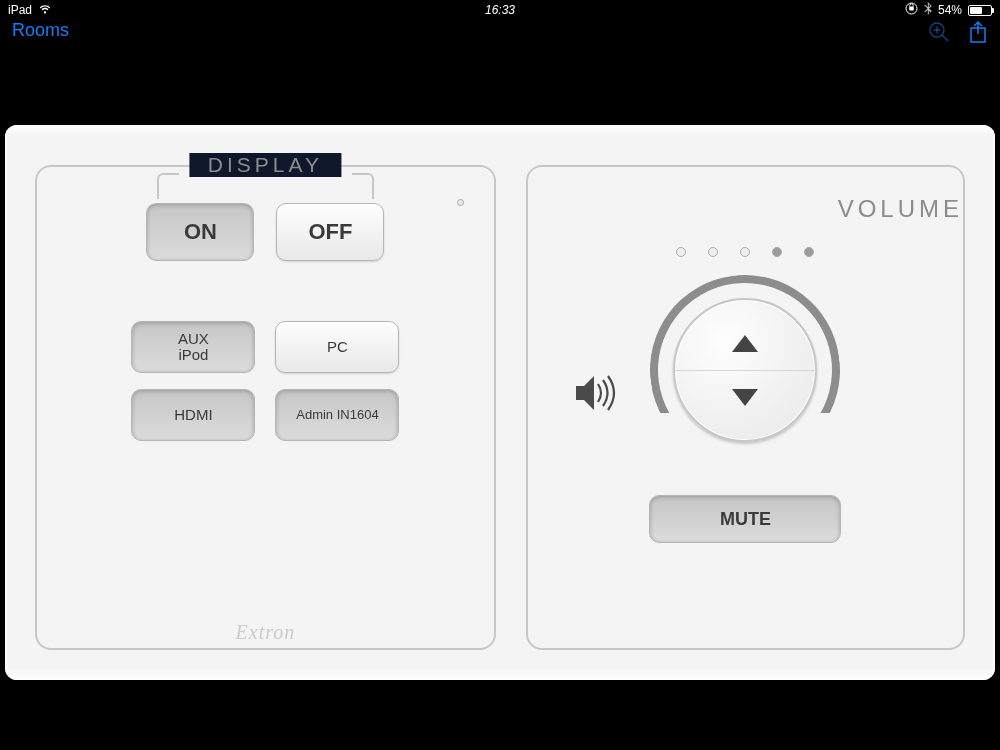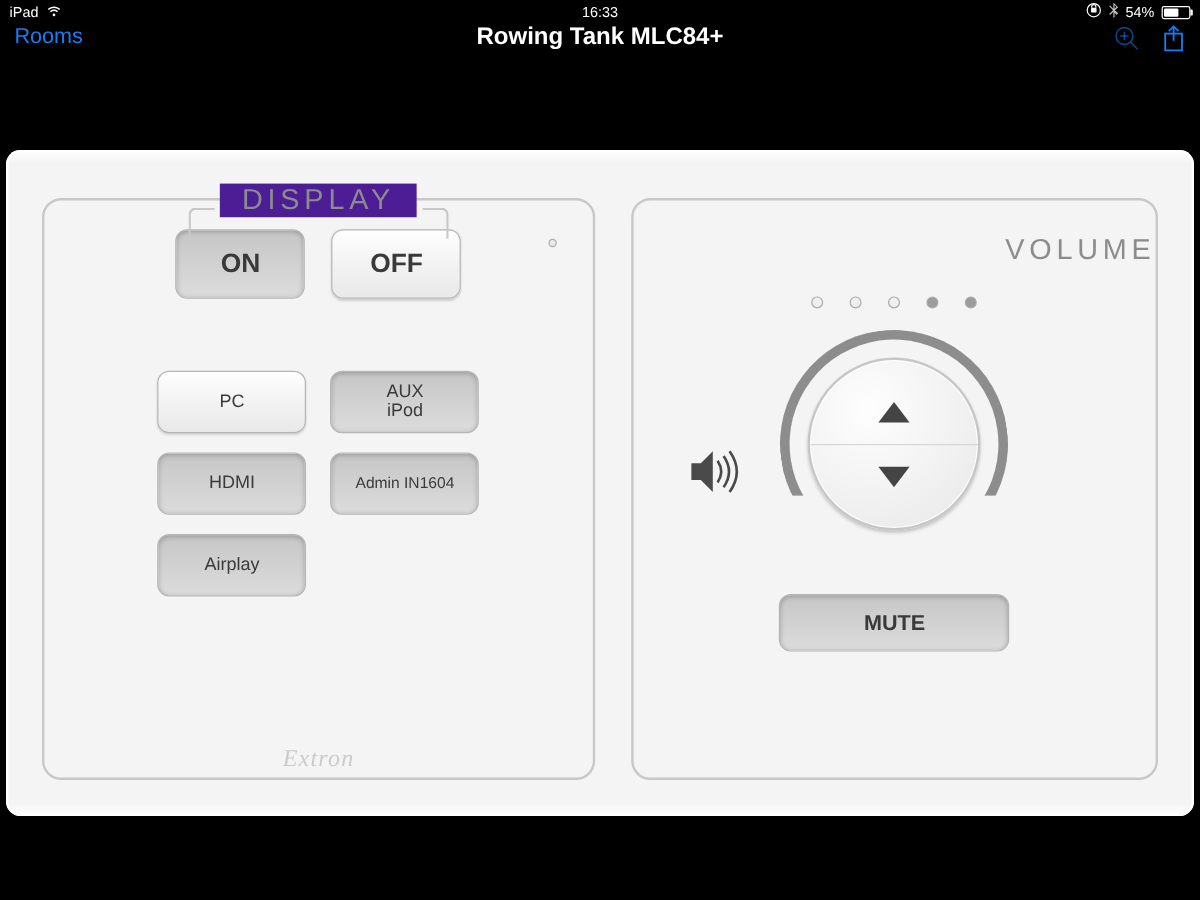--- a/index.html
+++ b/index.html
@@ -5,21 +5,21 @@
   * { box-sizing: border-box; margin: 0; padding: 0; }
   html, body { width: 1000px; height: 750px; overflow: hidden; font-family: Helvetica, Arial, sans-serif; }
   body { background: #000; color: #fff; }
 
   
   .status-bar {
     height: 20px; display: flex; justify-content: space-between; align-items: center;
     padding: 0 8px; font-size: 12px; color: #fff;
   }
   .status-left, .status-right { display: flex; align-items: center; gap: 6px; }
-  .status-center { position: absolute; left: 50%; transform: translateX(-50%); }
+  .status-center { position: absolute; left: 50%; transform: translateX(-50%); font-style: italic; }
   .batt { display: inline-flex; align-items: center; }
   .batt-body {
     width: 24px; height: 11px; border: 1px solid #fff; border-radius: 2px; position: relative;
   }
   .batt-body::after {
     content: ""; position: absolute; right: -3px; top: 2px; width: 2px; height: 5px;
     background: #fff; border-radius: 0 1px 1px 0;
   }
   .batt-fill { position: absolute; left: 1px; top: 1px; bottom: 1px; width: 54%; background: #fff; border-radius: 1px; }
 
@@ -49,32 +49,32 @@
   }
   .subpanel {
     flex: 1; border: 2px solid #c8c8c8; border-radius: 16px;
     background: #f4f4f4;
     position: relative;
   }
   .subpanel.left { flex: 1.05; }
 
   .legend {
     position: absolute; top: -14px; left: 50%; transform: translateX(-50%);
-    background: #4c1d95; padding: 0 18px; color: #8c8c8c;
-    font-size: 24px; letter-spacing: 4px; font-weight: 500;
+    background: #0f172a; padding: 0 18px; color: #8c8c8c;
+    font-size: 21px; letter-spacing: 4px; font-weight: 500;
   }
   .brace {
     position: absolute; top: 6px; width: 22px; height: 26px; border: 2px solid #c8c8c8;
     border-bottom: none;
   }
   .brace.l { left: 120px; border-right: none; border-top-left-radius: 6px; }
   .brace.r { right: 120px; border-left: none; border-top-right-radius: 6px; }
 
   .display-row {
-    display: flex; gap: 22px; justify-content: center; margin-top: 24px;
+    display: flex; gap: 22px; justify-content: center; margin-top: 36px;
   }
   .btn {
     display: flex; align-items: center; justify-content: center; text-align:center;
     border: 1px solid #b5b5b5; border-radius: 10px;
     font-size: 15px; color: #3a3a3a; cursor: pointer;
     background: linear-gradient(#fefefe, #e8e8e8);
     box-shadow: 0 1px 2px rgba(0,0,0,.15), inset 0 1px 0 #fff;
   }
   .btn.big { width: 108px; height: 58px; font-size: 22px; font-weight: bold; }
   .btn.src { width: 124px; height: 52px; font-size: 15px; line-height: 1.1; }
@@ -168,21 +168,20 @@
     <span class="batt">
       <span class="batt-body">
           <span class="batt-fill"></span>
         </span>
     </span>
   </div>
 </div>
 
 <div class="nav-bar">
   <div class="nav-left">Rooms</div>
-  <div class="nav-title">Rowing Tank MLC84+</div>
   <div class="nav-right">
     <span class="nav-icon">
       <svg width="22" height="22" viewBox="0 0 22 22">
           <circle cx="9" cy="9" r="7" fill="none" stroke="#1b7cf2" stroke-width="1.3" opacity=".55"></circle>
           <line x1="14" y1="14" x2="20" y2="20" stroke="#1b7cf2" stroke-width="1.3" opacity=".55"></line>
           <line x1="9" y1="5.5" x2="9" y2="12.5" stroke="#1b7cf2" stroke-width="1.3" opacity=".55"></line>
           <line x1="5.5" y1="9" x2="12.5" y2="9" stroke="#1b7cf2" stroke-width="1.3" opacity=".55"></line>
         </svg>
     </span>
     <span class="nav-icon">
@@ -203,26 +202,25 @@
       <span class="legend">DISPLAY</span>
       <span class="brace r"></span>
       <span class="indicator-dot"></span>
 
       <div class="display-row">
         <div class="btn big pressed">ON</div>
         <div class="btn big">OFF</div>
       </div>
 
       <div class="source-grid">
-        <div class="btn src">PC</div>
         <div class="btn src pressed" style="white-space:pre-line;">AUX
 iPod</div>
+        <div class="btn src">PC</div>
         <div class="btn src pressed">HDMI</div>
         <div class="btn src pressed" style="font-size:13px;">Admin IN1604</div>
-        <div class="btn src pressed">Airplay</div>
       </div>
 
       <div class="brand">Extron</div>
     </div>
 
     <div class="subpanel">
       <div class="vol-title">VOLUME</div>
 
       <div class="led-row">
         <span class="led"></span>

